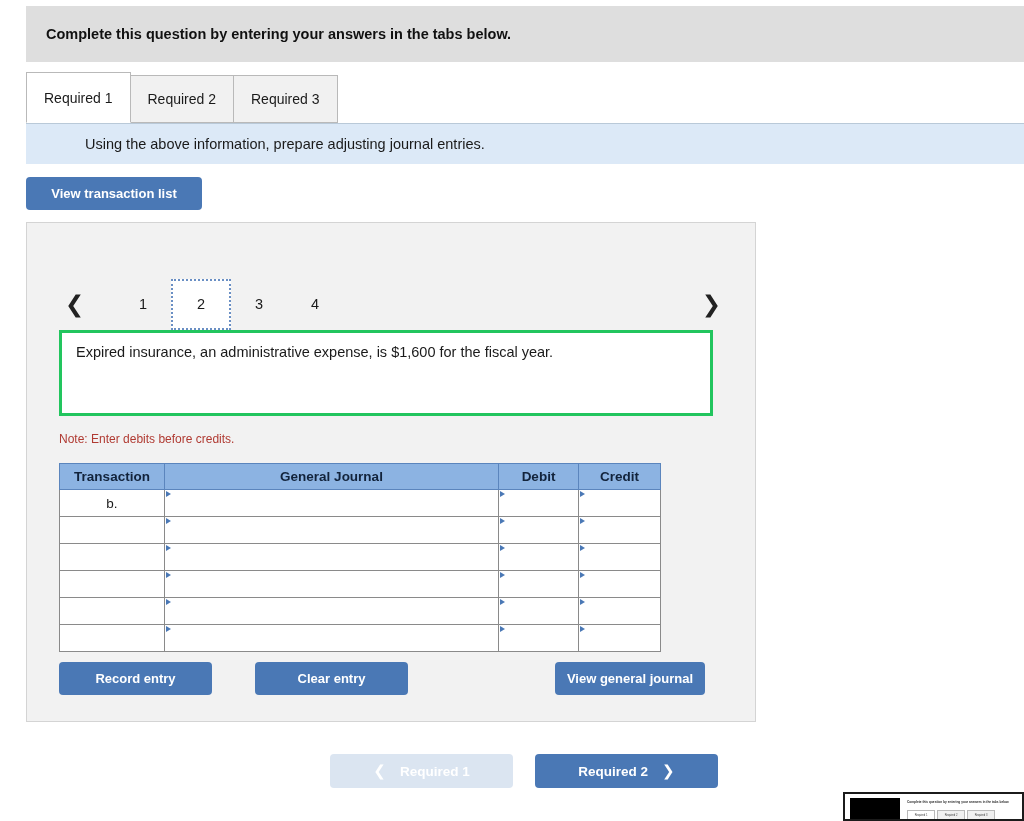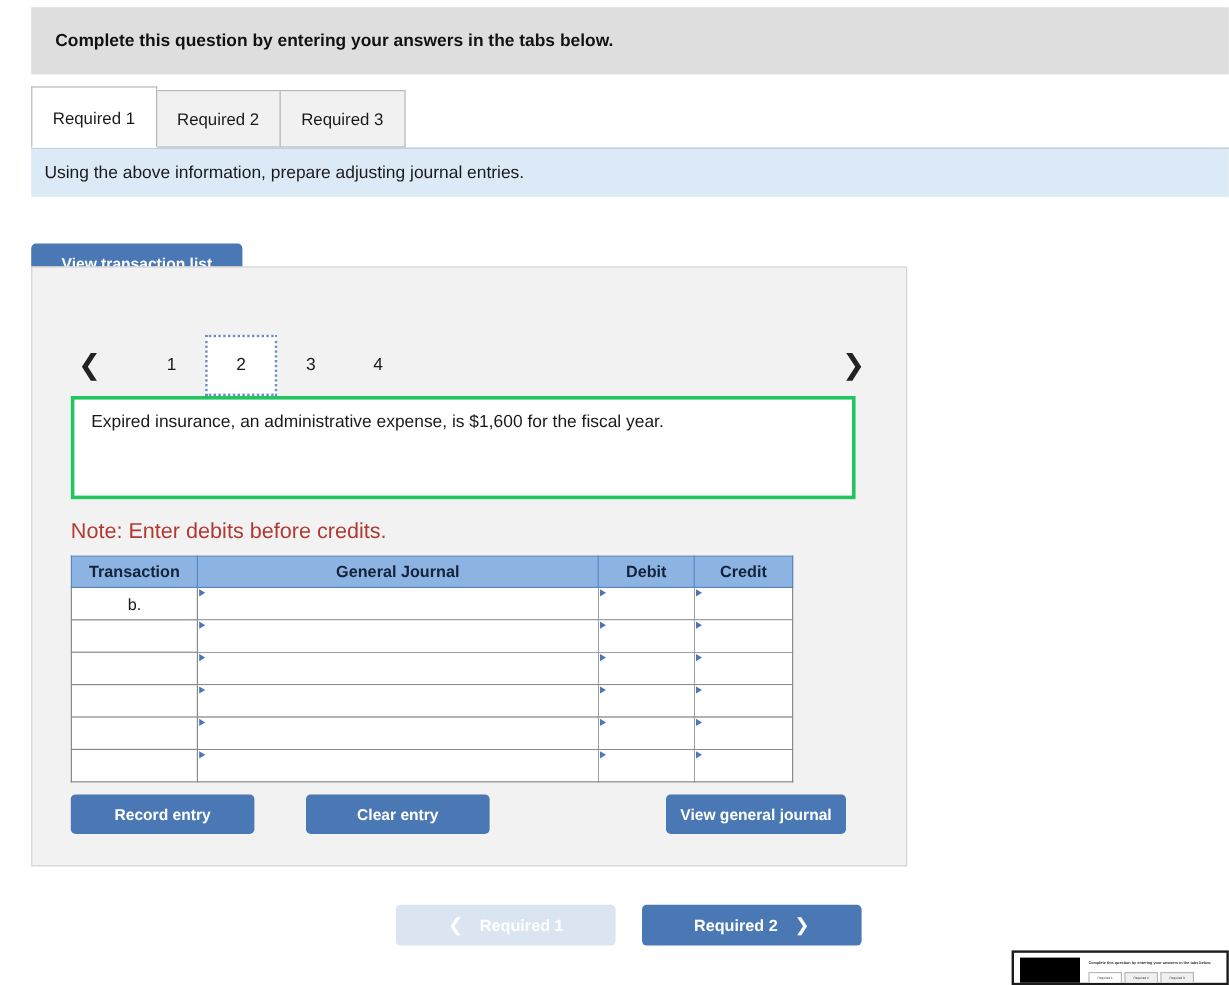--- a/index.html
+++ b/index.html
@@ -77,20 +77,21 @@
     background: #dce9f7;
     box-sizing: border-box;
     border-top: 1px solid #b9c9d8;
     display: flex;
     align-items: center;
   }
   .sub-instruction-text {
     padding-left: 11px;
     font-size: 14.5px;
     color: #1a1a1a;
+    margin-left: 48px;
   }
 
   
   .btn-blue {
     background: #4a78b5;
     color: #ffffff;
     border: none;
     border-radius: 4px;
     font-family: "Liberation Sans", sans-serif;
     font-weight: bold;
@@ -100,21 +101,20 @@
     display: flex;
     align-items: center;
     justify-content: center;
   }
   .view-transaction-btn {
     position: absolute;
     left: 26px;
     top: 177px;
     width: 176px;
     height: 33px;
-    margin-top: 26px;
   }
 
   
   .worksheet-panel {
     position: absolute;
     left: 26px;
     top: 222px;
     width: 730px;
     height: 500px;
     background: #f2f2f2;
@@ -191,21 +191,21 @@
     padding: 11px 14px;
     font-size: 14.5px;
     color: #1a1a1a;
   }
 
   
   .note-text {
     position: absolute;
     left: 32px;
     top: 209px;
-    font-size: 18px;
+    font-size: 12px;
     color: #b03a32;
   }
 
   
   .journal-table-wrap {
     position: absolute;
     left: 32px;
     top: 240px;
   }
   table.journal {

